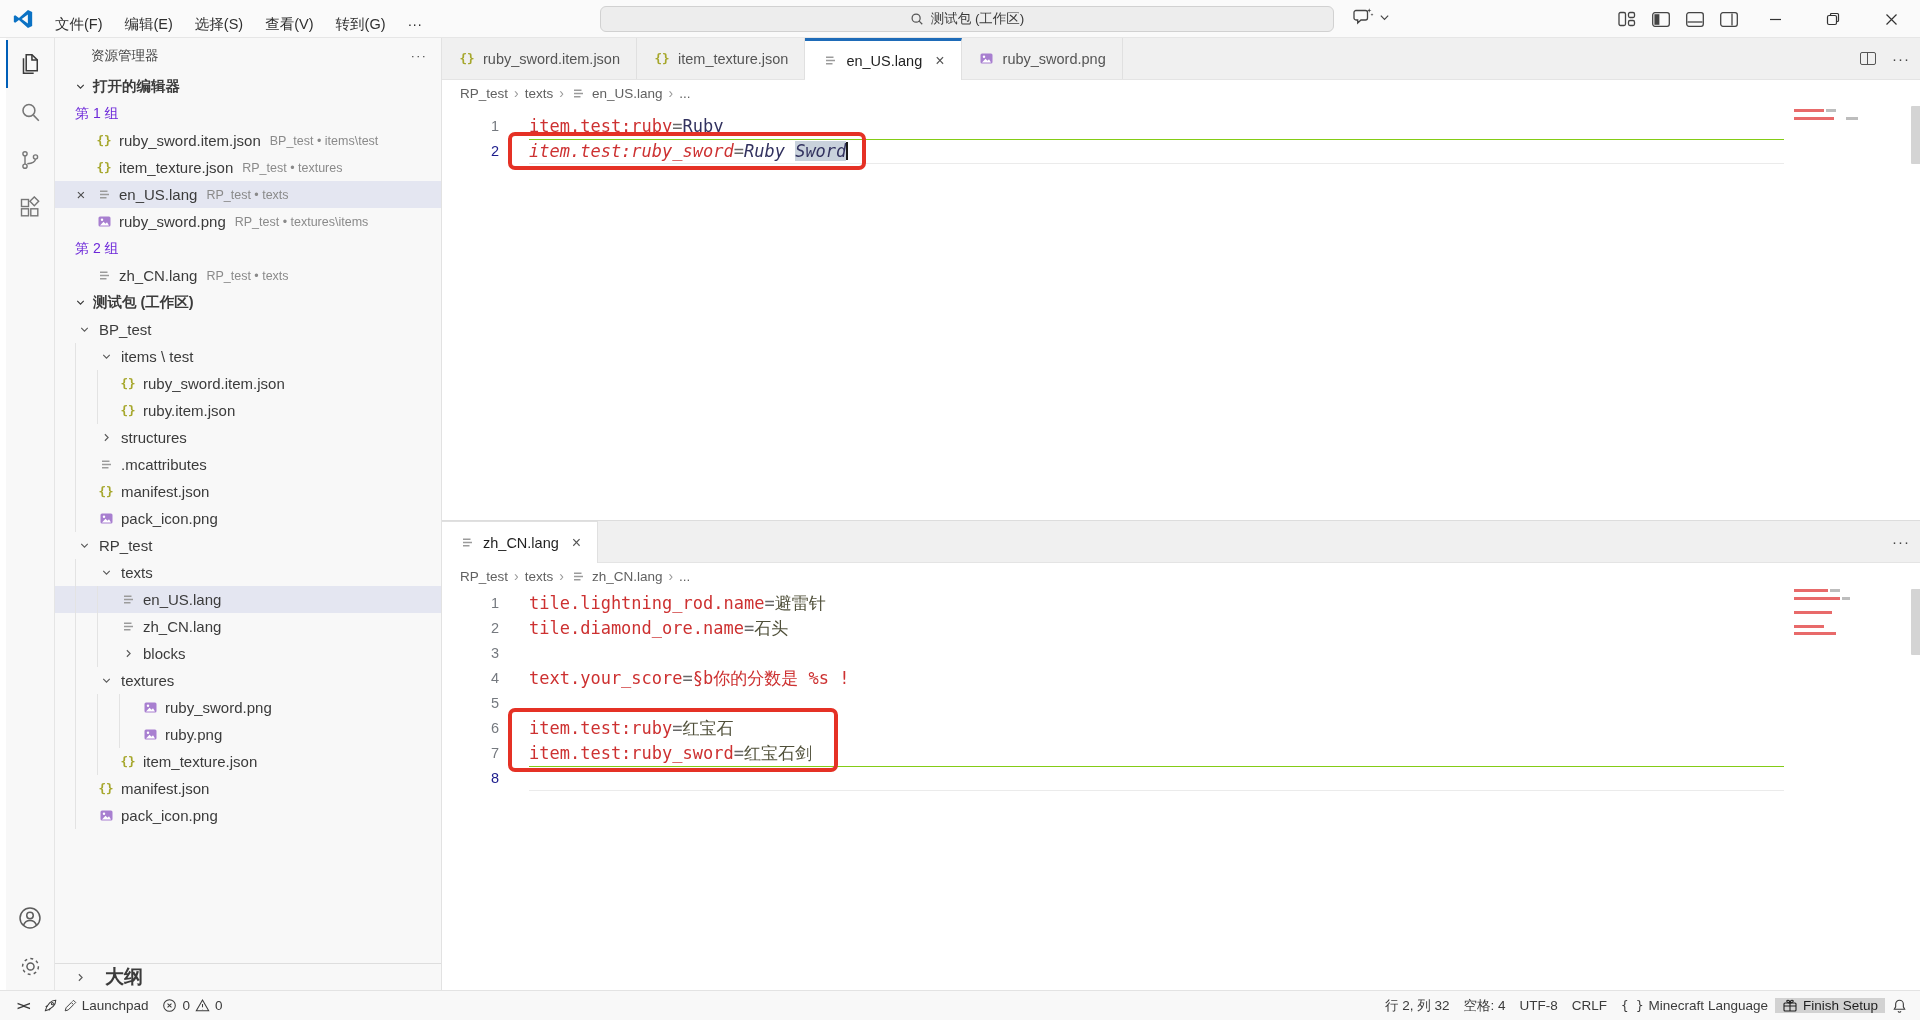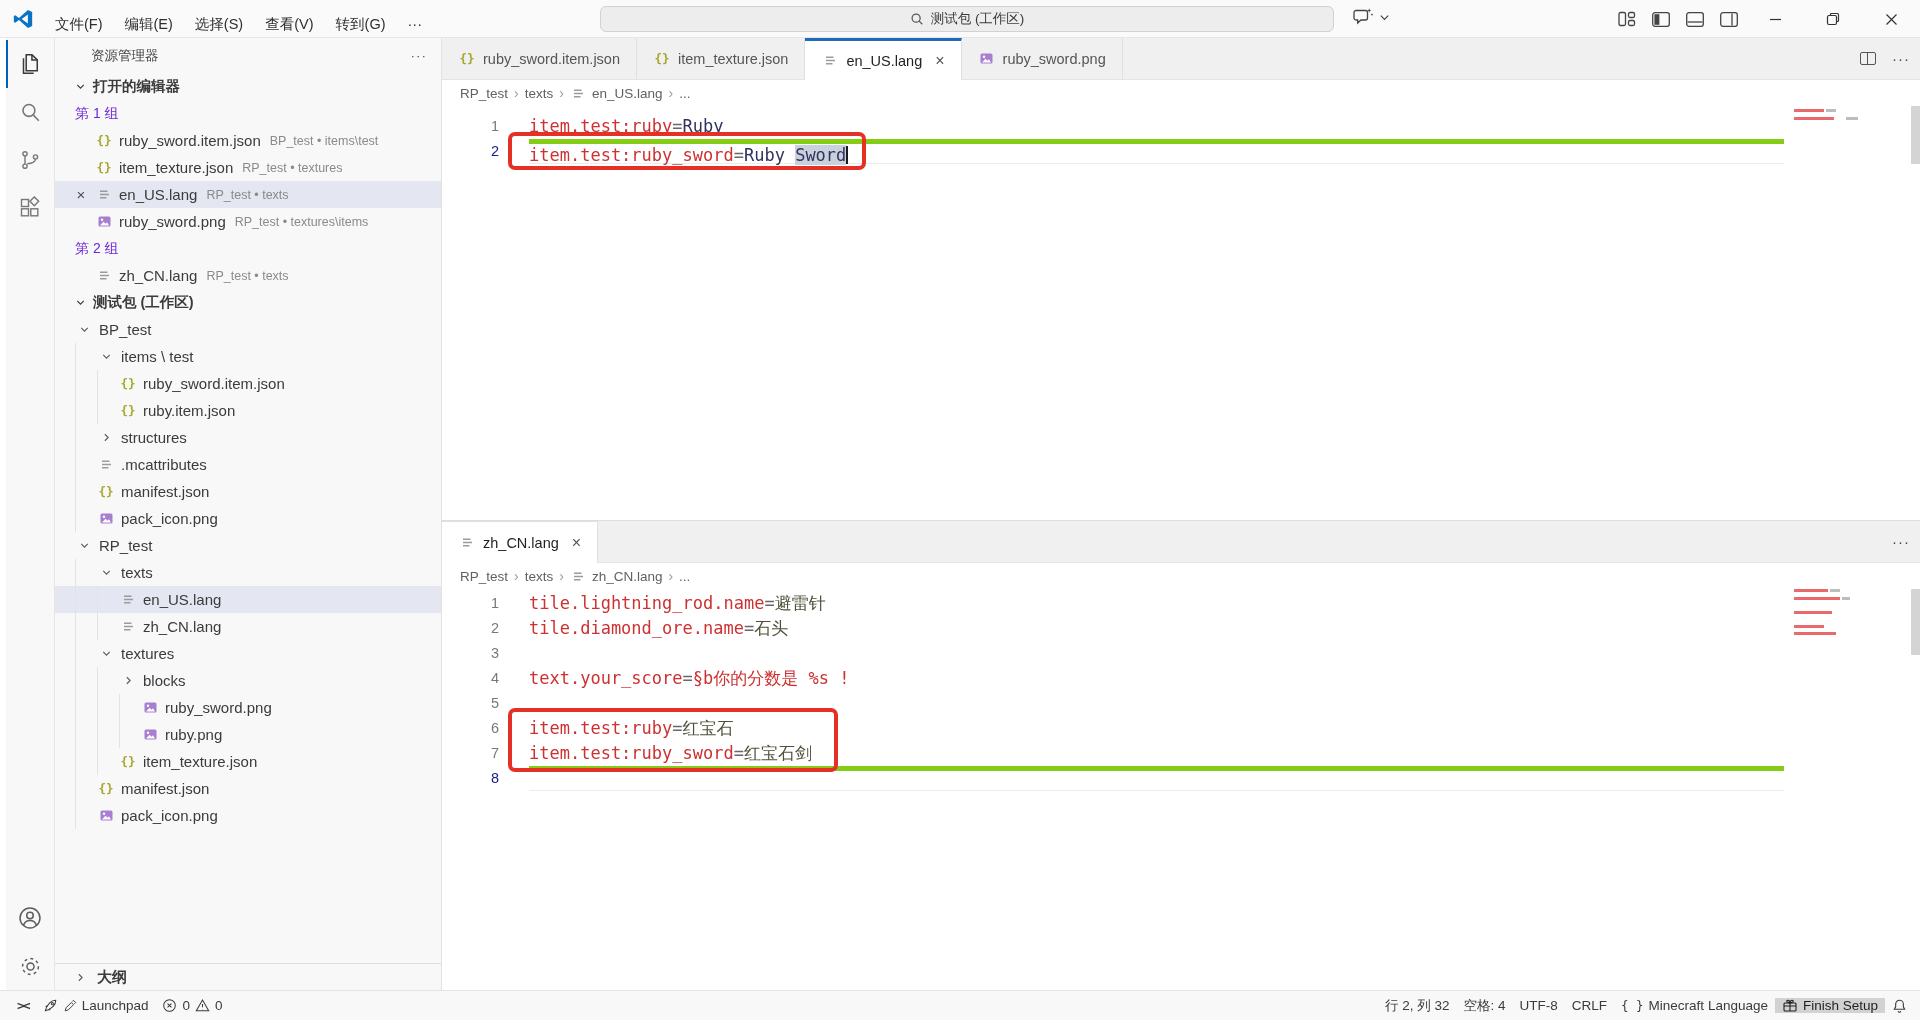--- a/index.html
+++ b/index.html
@@ -39,21 +39,21 @@
   .row .desc { margin-left:9px; font-size:12.5px; color:#8a8a8a; }
   .oe-row { padding-left:40px; }
   .oe-row.selected { padding-left:18px; }
   .oe-close { width:16px; margin-right:6px; color:#4d4d4d; font-size:15px; text-align:center; }
   .chev { width:18px; height:16px; flex:none; display:inline-flex; align-items:center; justify-content:center; }
   .chev.open svg { transform:rotate(90deg); }
   .guide { width:22px; height:27px; flex:none; border-left:1px solid #e3e3e3; margin-left:0; }
   .ic { width:18px; flex:none; display:inline-flex; justify-content:center; align-items:center; }
   .ic-json { color:#a6a72c; font-family:"DejaVu Sans Mono",monospace; font-weight:bold; font-size:12.5px; }
   .sidebar-bottom { margin-top:auto; }
-  .panel-row { height:27px; display:flex; align-items:center; gap:8px; padding-left:16px; border-top:1px solid #dedede; font-weight:bold; font-size:15px; }
+  .panel-row { height:27px; display:flex; align-items:center; gap:16px; padding-left:16px; border-top:1px solid #dedede; font-weight:bold; font-size:19px; }
 
   
   .editor-col { flex:1; position:relative; background:#fff; display:flex; flex-direction:column; }
   .egroup { display:flex; flex-direction:column; overflow:hidden; }
   .egroup.top { height:482px; }
   .egroup.bottom { flex:1; border-top:1px solid #ddd; }
   .tabs { height:42px; background:#f0f0f0; border-bottom:1px solid #e4e4e4; display:flex; align-items:stretch; position:relative; }
   .tab { display:flex; align-items:center; gap:7px; padding:0 16px; border-right:1px solid #e0e0e0; color:#555; font-size:14.5px; background:#f0f0f0; position:relative; }
   .tab.active { background:#fff; color:#1f1f1f; border-top:3px solid #1e6bb8; margin-bottom:-1px; }
   .tab .tab-close { margin-left:6px; color:#555; font-size:16px; }
@@ -62,21 +62,21 @@
   .split-icon::after { content:""; position:absolute; left:6px; top:0; bottom:0; width:1.3px; background:#555; }
   .more-dots { letter-spacing:1px; color:#454545; font-size:15px; }
   .breadcrumb { height:26px; display:flex; align-items:center; gap:6px; padding-left:18px; font-size:13.5px; color:#616161; background:#fff; }
   .bc-sep { color:#9a9a9a; font-size:14px; }
   .code { flex:1; position:relative; padding-top:8px; font-family:"DejaVu Sans Mono",monospace; font-size:17px; }
   .egroup.bottom .code { padding-top:2px; }
   .line { height:25px; display:flex; margin-right:142px; }
   .ln { width:87px; padding-right:30px; text-align:right; color:#75797f; font-size:14.5px; line-height:25px; font-family:"Liberation Sans",sans-serif; flex:none; }
   .line.active .ln { color:#1c1c8c; }
   .ltext { flex:1; line-height:25px; white-space:pre; }
-  .line.active .ltext { border-top:5px solid #84cc16; border-bottom:1px solid #ebebeb; line-height:23px; }
+  .line.active .ltext { border-top:1px solid #84cc16; border-bottom:1px solid #ebebeb; line-height:23px;font-style:italic; }
   .tk-key,.tk-fmt { color:#cd3131; }
   .tk-eq { color:#686868; }
   .tk-val { color:#32325f; }
   .tk-cjk { color:#50503a; }
   .sel { background:#c9d2dc; }
   .cursor { display:inline-block; width:2px; height:18px; background:#1a1a1a; vertical-align:-3px; }
 
   .mm-mark { position:absolute; height:3px; background:#e86a6a; }
   .mm-gray { background:#bdbdbd; }
   .sb-slider { position:absolute; right:2px; width:13px; background:#cccccc; border-radius:1px; opacity:.85; }
@@ -387,37 +387,37 @@
           <span class="ic">
             <svg width="13" height="13" viewBox="0 0 13 13">
               <path d="M2 3.2h7.5M2 6.5h9M2 9.8h6.5" stroke="#9b9b9b" stroke-width="1.4" fill="none"></path>
             </svg>
           </span>
           <span class="label">zh_CN.lang</span>
         </div>
         <div class="row">
           <span style="width:20px;flex:none;"></span>
           <span class="guide"></span>
+          <span class="guide"></span>
+          <span class="chev closed">
+            <svg width="13" height="13" viewBox="0 0 16 16" fill="none" stroke="#5a5a5a" stroke-width="1.4">
+              <path d="M6 4l4 4-4 4"></path>
+            </svg>
+          </span>
+          <span class="label">blocks</span>
+        </div>
+        <div class="row">
+          <span style="width:20px;flex:none;"></span>
+          <span class="guide"></span>
           <span class="chev open">
             <svg width="13" height="13" viewBox="0 0 16 16" fill="none" stroke="#5a5a5a" stroke-width="1.4">
               <path d="M6 4l4 4-4 4"></path>
             </svg>
           </span>
           <span class="label">textures</span>
-        </div>
-        <div class="row">
-          <span style="width:20px;flex:none;"></span>
-          <span class="guide"></span>
-          <span class="guide"></span>
-          <span class="chev closed">
-            <svg width="13" height="13" viewBox="0 0 16 16" fill="none" stroke="#5a5a5a" stroke-width="1.4">
-              <path d="M6 4l4 4-4 4"></path>
-            </svg>
-          </span>
-          <span class="label">blocks</span>
         </div>
         <div class="row">
           <span style="width:20px;flex:none;"></span>
           <span class="guide"></span>
           <span class="guide"></span>
           <span class="guide"></span>
           <span class="ic">
             <svg width="13" height="13" viewBox="0 0 13 13">
               <rect x="0.5" y="1.5" width="12" height="10" rx="1.5" fill="#a87fd0"></rect>
               <circle cx="4" cy="4.8" r="1.2" fill="#fff"></circle>

